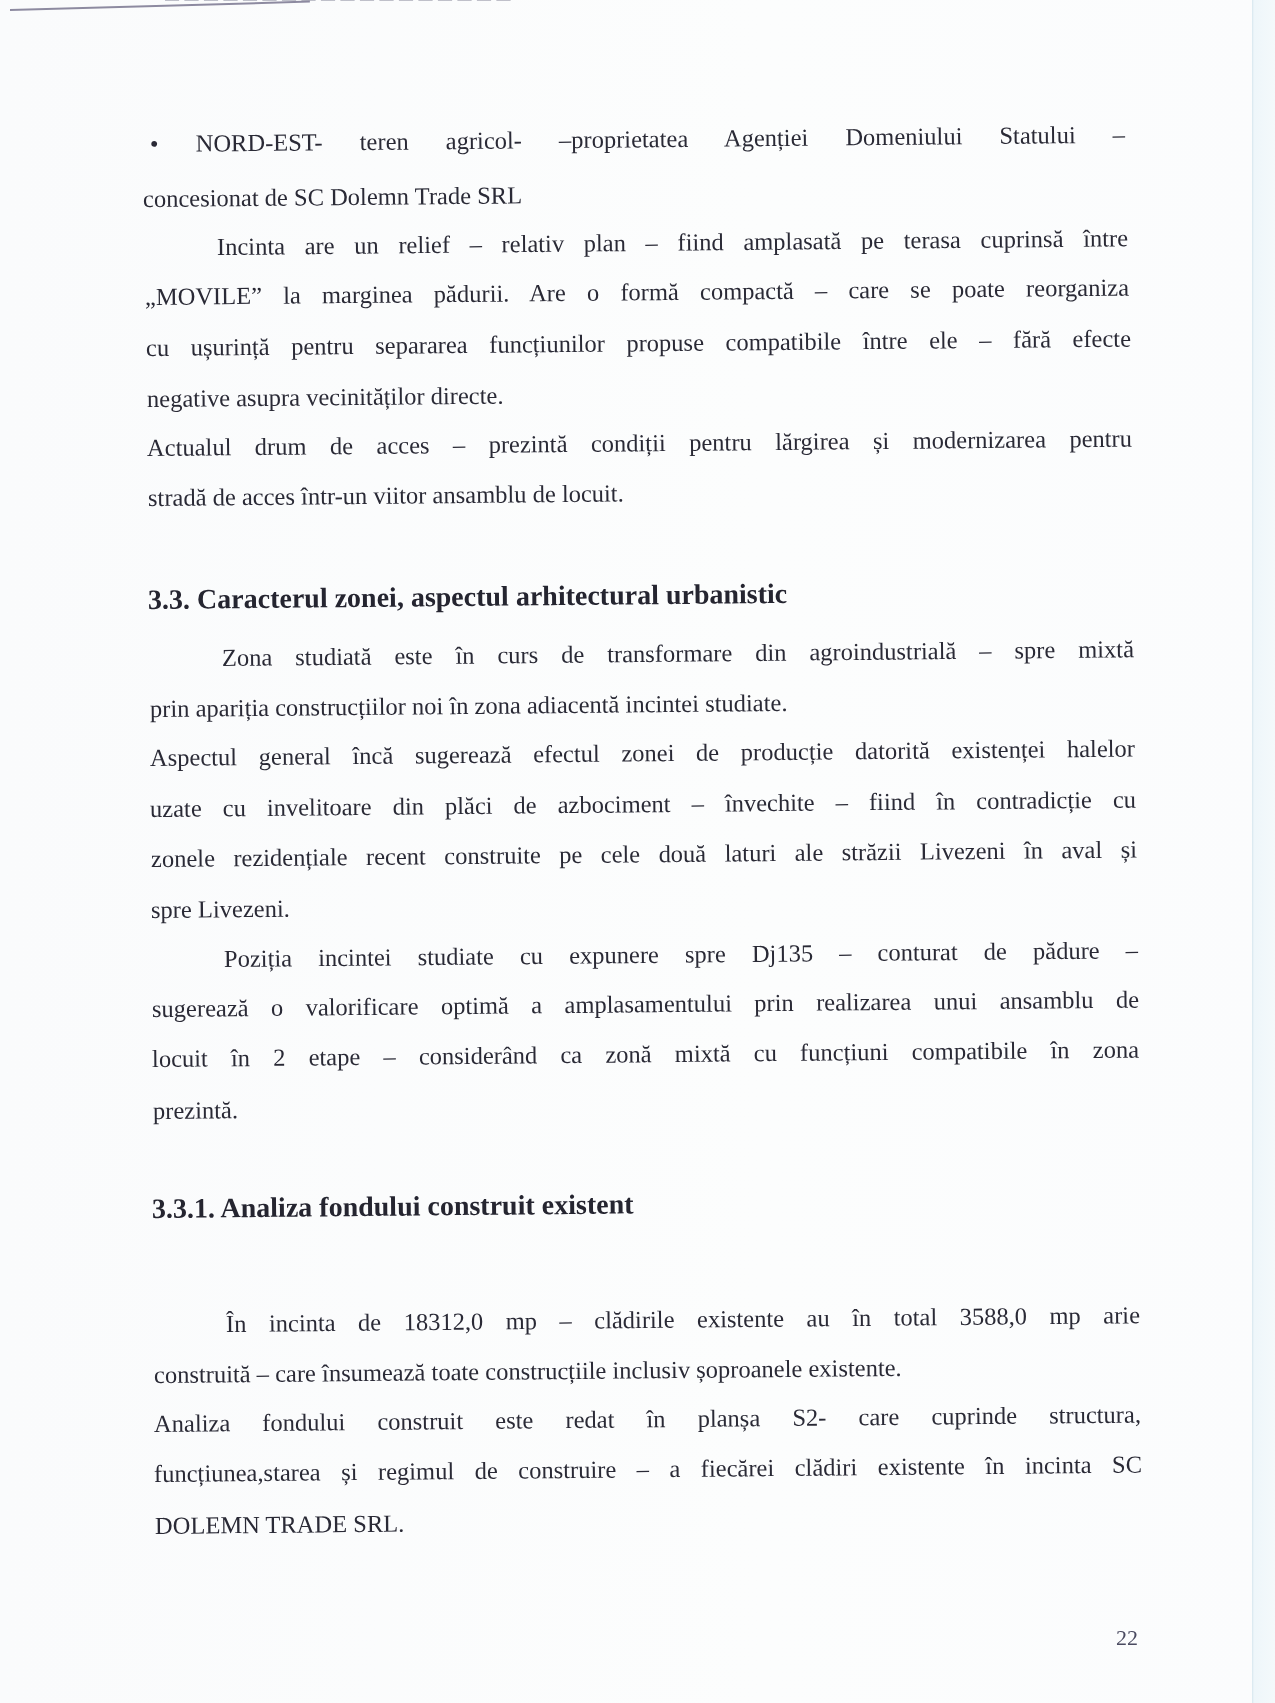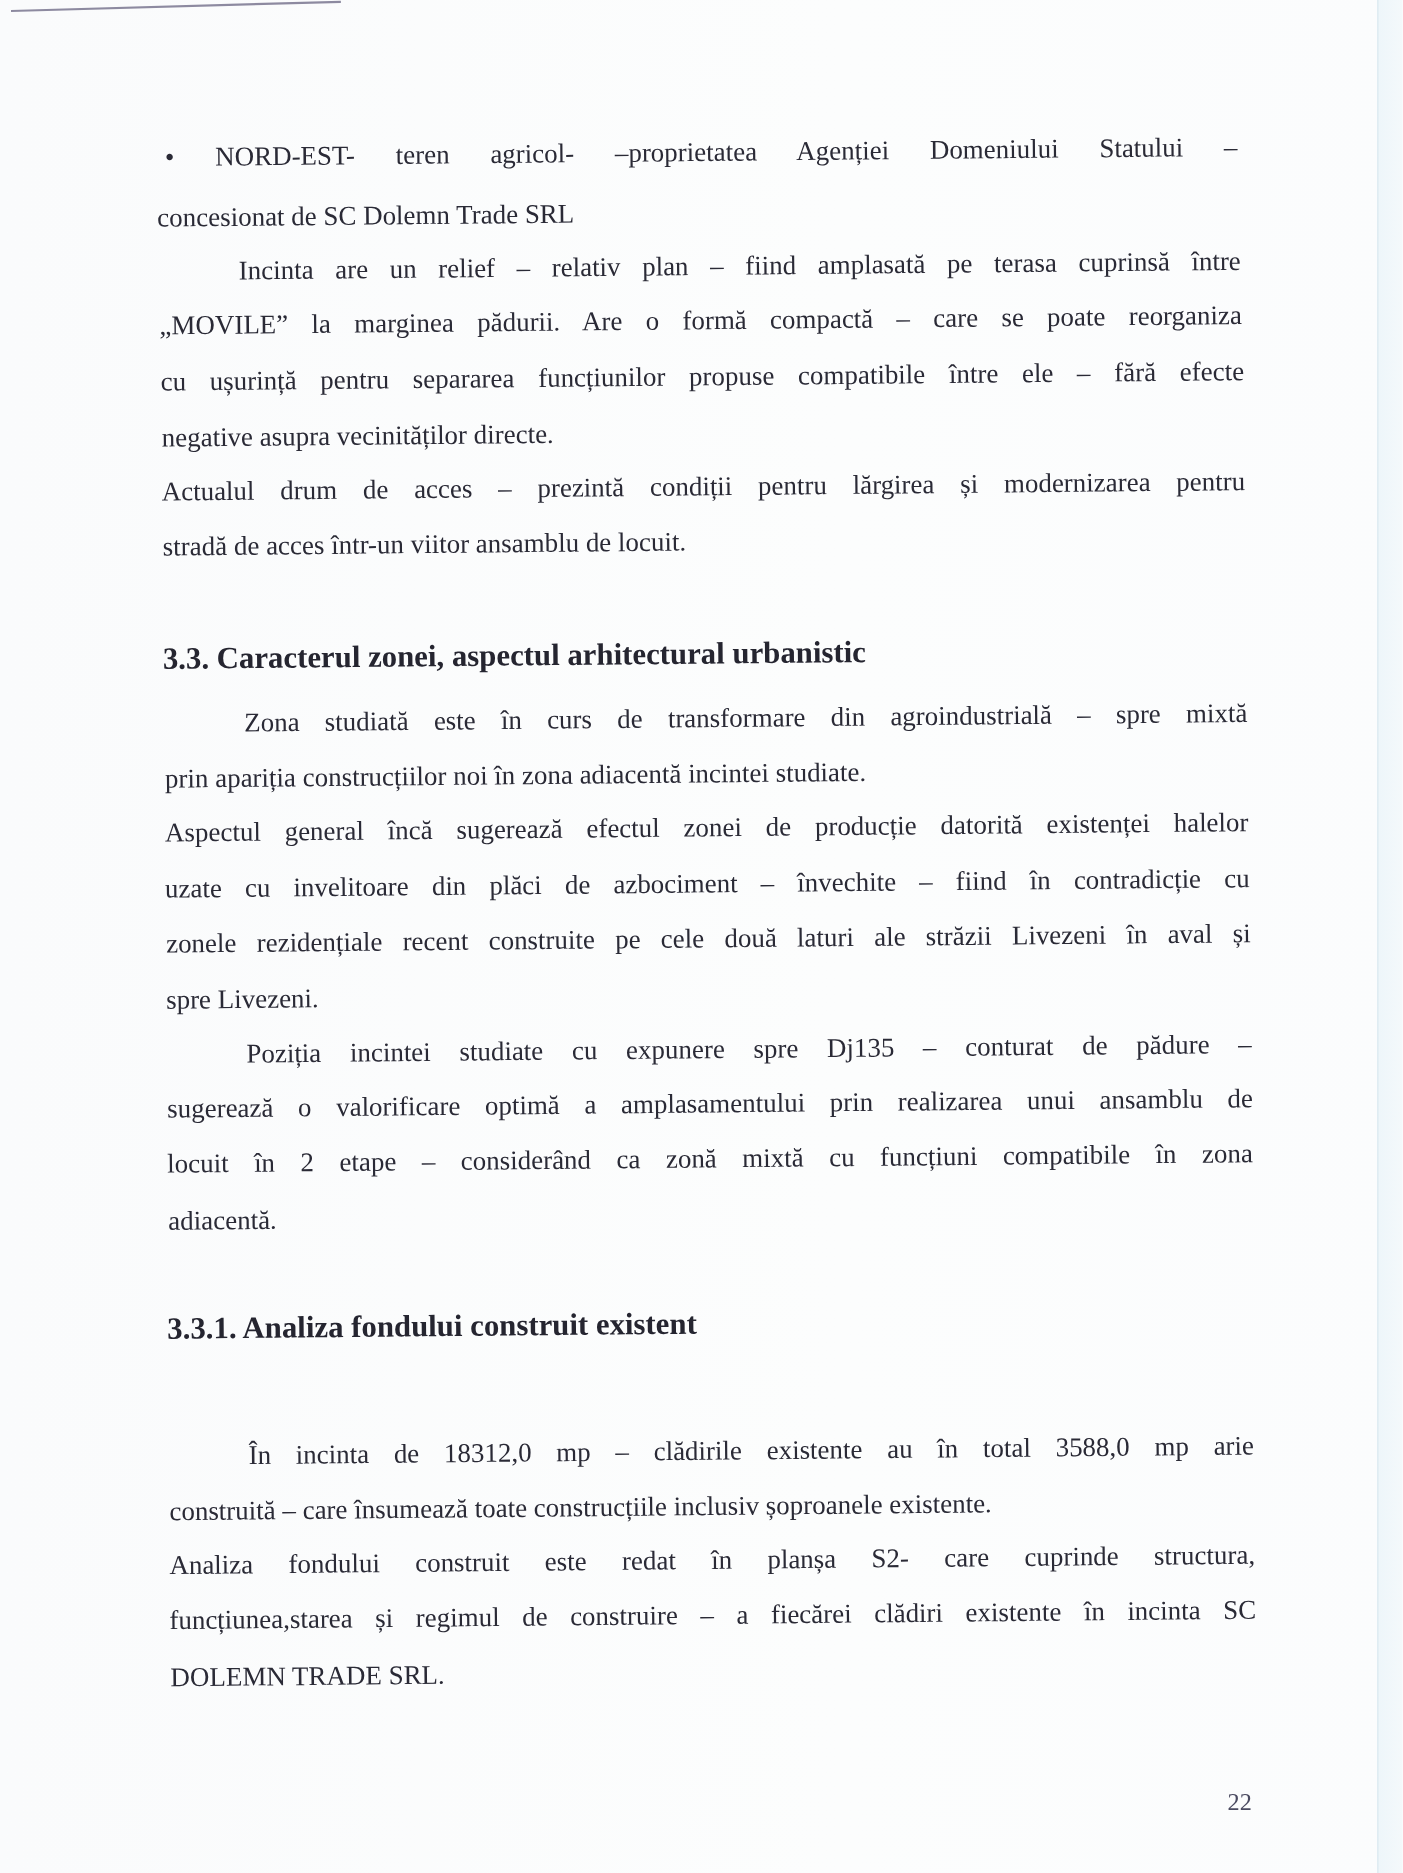--- a/index.html
+++ b/index.html
@@ -107,21 +107,21 @@
 
   <div class="line justified" style="left:222px; top:643px; width:912px; transform:rotate(-0.55deg);">Zona studiată este în curs de transformare din agroindustrială – spre mixtă</div>
   <div class="line" style="left:150px; top:694px; transform:rotate(-0.55deg);">prin apariția construcțiilor noi în zona adiacentă incintei studiate.</div>
   <div class="line justified" style="left:150px; top:743px; width:985px; transform:rotate(-0.55deg);">Aspectul general încă sugerează efectul zonei de producție datorită existenței halelor</div>
   <div class="line justified" style="left:150px; top:794px; width:986px; transform:rotate(-0.55deg);">uzate cu invelitoare din plăci de azbociment – învechite – fiind în contradicție cu</div>
   <div class="line justified" style="left:151px; top:844px; width:986px; transform:rotate(-0.55deg);">zonele rezidențiale recent construite pe cele două laturi ale străzii Livezeni în aval și</div>
   <div class="line" style="left:151px; top:895px; transform:rotate(-0.55deg);">spre Livezeni.</div>
   <div class="line justified" style="left:224px; top:944px; width:914px; transform:rotate(-0.55deg);">Poziția incintei studiate cu expunere spre Dj135 – conturat de pădure –</div>
   <div class="line justified" style="left:152px; top:994px; width:987px; transform:rotate(-0.55deg);">sugerează o valorificare optimă a amplasamentului prin realizarea unui ansamblu de</div>
   <div class="line justified" style="left:152px; top:1044px; width:987px; transform:rotate(-0.55deg);">locuit în 2 etape – considerând ca zonă mixtă cu funcțiuni compatibile în zona</div>
-  <div class="line" style="left:153px; top:1096px; transform:rotate(-0.55deg);">adiacentă.</div>
+  <div class="line" style="left:153px; top:1096px; transform:rotate(-0.55deg);">prezintă.</div>
 
   <div class="heading" style="left:152px; top:1192px; transform:rotate(-0.55deg);">3.3.1. Analiza fondului construit existent</div>
 
   <div class="line justified" style="left:226px; top:1309px; width:914px; transform:rotate(-0.55deg);">În incinta de 18312,0 mp – clădirile existente au în total 3588,0 mp arie</div>
   <div class="line" style="left:154px; top:1360px; transform:rotate(-0.55deg);">construită – care însumează toate construcțiile inclusiv șoproanele existente.</div>
   <div class="line justified" style="left:154px; top:1409px; width:987px; transform:rotate(-0.55deg);">Analiza fondului construit este redat în planșa S2- care cuprinde structura,</div>
   <div class="line justified" style="left:154px; top:1459px; width:988px; transform:rotate(-0.55deg);">funcțiunea,starea și regimul de construire – a fiecărei clădiri existente în incinta SC</div>
   <div class="line" style="left:155px; top:1511px; transform:rotate(-0.55deg);">DOLEMN TRADE SRL.</div>
 
   <div class="page-number">22</div>

